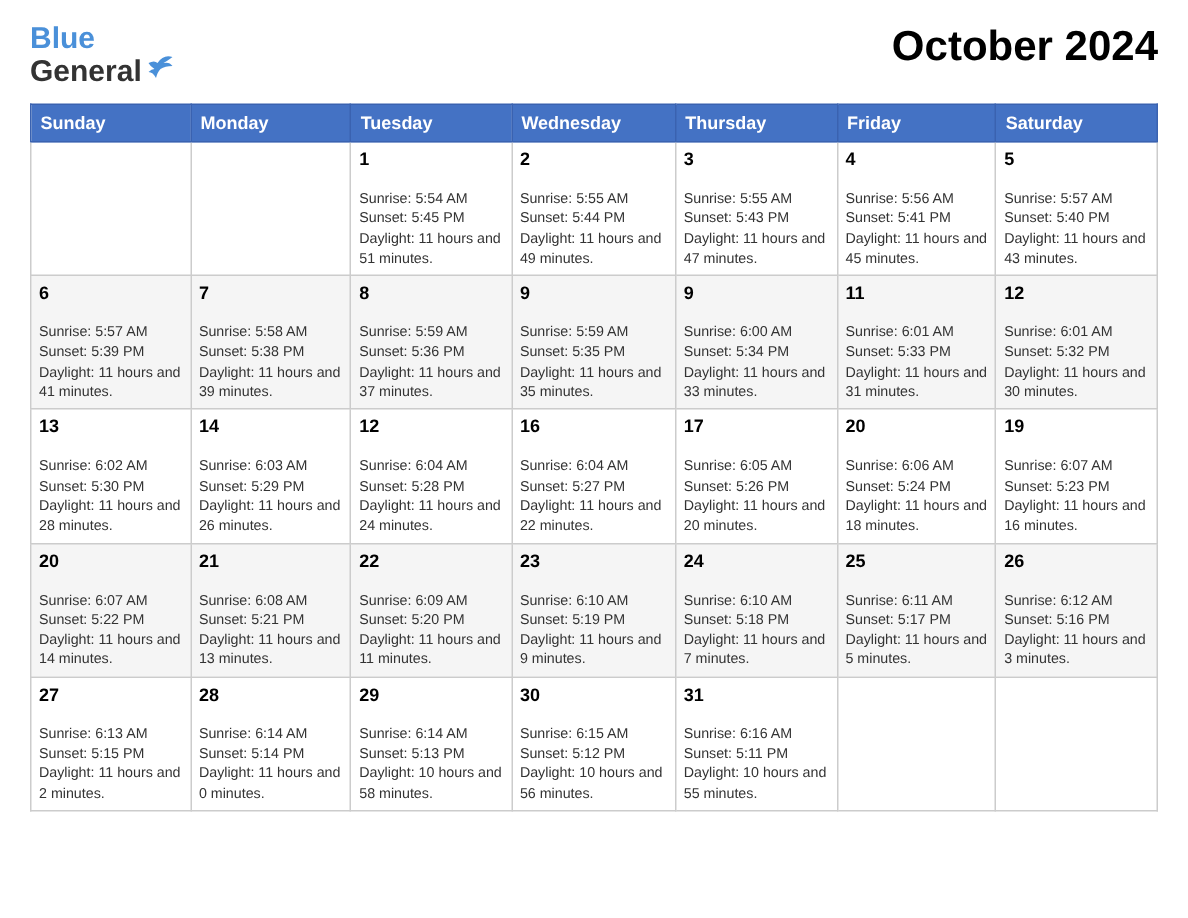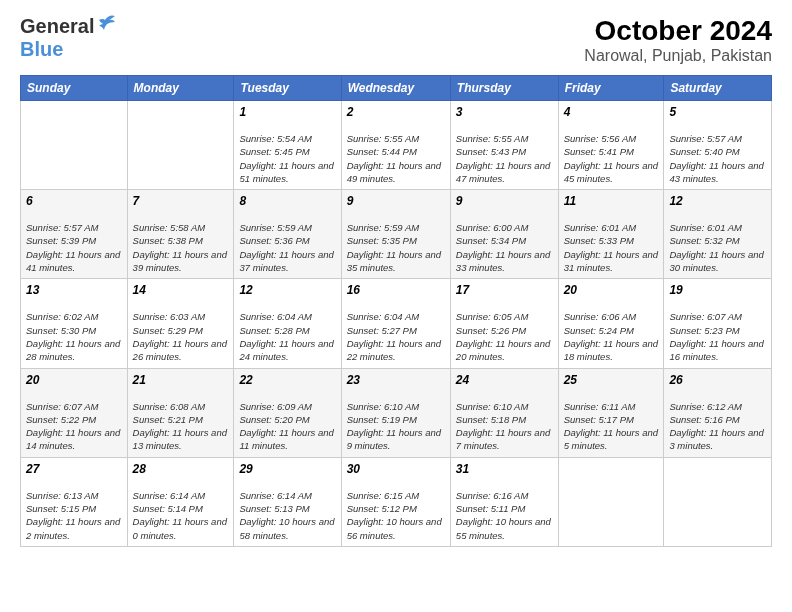--- a/index.html
+++ b/index.html
@@ -42,21 +42,20 @@
       color: #000000;
     }
     .location-title {
       font-size: 16px;
       color: #555;
     }
     .calendar-table {
       width: 100%;
       border-collapse: collapse;
       font-size: 10.5px;
-      font-style: italic;
     }
     .calendar-table th {
       background-color: #4472C4;
       color: #fff;
       text-align: left;
       padding: 5px 6px;
       font-size: 12px;
       font-weight: bold;
       border: 1px solid #3a62b0;
     }
@@ -89,36 +88,35 @@
       background-color: #f9f9f9;
     }
   </style>
 </head>
 <body>
 
 <div class="container">
   <div class="header-section">
     <div class="logo">
       <div>
+        <div>
+          <span class="logo-text" style="color:#4a90d9;font-size:20px;font-weight:bold;">Blue</span>
+        </div>
         <div style="display:flex;align-items:center;">
           <span class="logo-text">
             <span style="color:#333;font-size:20px;font-weight:bold;">General</span>
           </span>
           <svg width="22" height="22" viewBox="0 0 22 22" style="margin-left:1px;margin-top:-6px;">
             <path d="M10 8 Q14 2 20 4 Q16 7 14 8 Q18 7 20 10 Q15 10 12 12 Q10 14 9 18 Q7 14 4 14 Q6 12 8 12 Q5 10 4 8 Q8 6 10 8Z" fill="#4a90d9"></path>
           </svg>
         </div>
-        <div>
-          <span class="logo-text" style="color:#4a90d9;font-size:20px;font-weight:bold;">Blue</span>
-        </div>
       </div>
     </div>
     <div class="title-section">
       <div class="month-title">October 2024</div>
-      <div class="location-title">Narowal, Punjab, Pakistan</div>
     </div>
   </div>
 
   <table class="calendar-table">
     <thead>
       <tr>
         <th>Sunday</th>
         <th>Monday</th>
         <th>Tuesday</th>
         <th>Wednesday</th>

